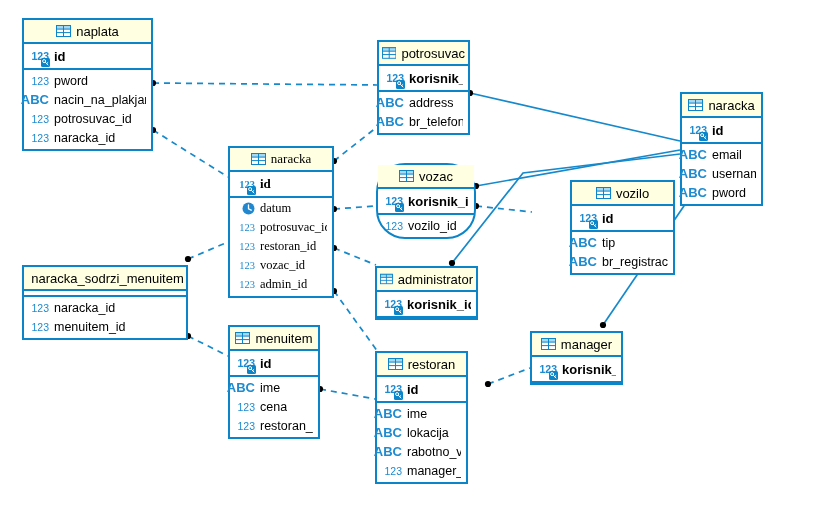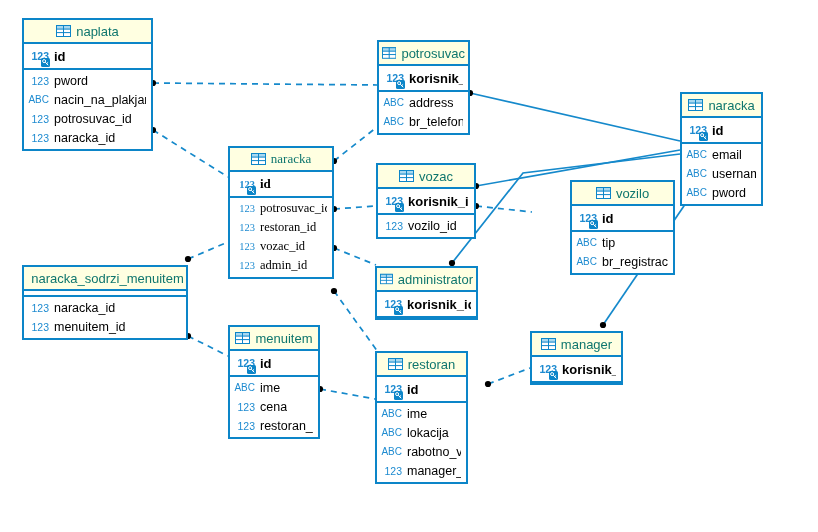--- a/index.html
+++ b/index.html
@@ -9,36 +9,36 @@
     font-family:"Liberation Sans", sans-serif;
   }
   #conn-svg{position:absolute;left:0;top:0;width:818px;height:532px;}
   .entity{
     position:absolute;box-sizing:border-box;background:#ffffff;
     border:2px solid #0c85c8;cursor:move;
   }
   .entity-header{
     height:22px;background:#ffffe1;border-bottom:2px solid #0c85c8;
     display:flex;align-items:center;justify-content:center;gap:5px;
-    font-size:13px;color:#0f766e;white-space:nowrap;overflow:hidden;padding:0 3px;
+    font-size:13px;color:#000000;white-space:nowrap;overflow:hidden;padding:0 3px;
   }
   .pk-section{border-bottom:2px solid #0c85c8;}
   .pk-section.empty{height:4px;}
   .col-row{
     height:19px;display:flex;align-items:center;gap:5px;
     padding:0 5px;font-size:12.5px;color:#000;white-space:nowrap;
   }
   .col-row.pk{height:24px;font-weight:bold;font-size:13px;}
   .cols-section{padding:1px 0 2px 0;}
   .type-icon{
     display:inline-flex;align-items:center;justify-content:flex-end;
     width:20px;flex:0 0 20px;position:relative;
   }
   .glyph-int{color:#1e8bd0;font-size:10.5px;letter-spacing:0;}
-  .glyph-txt{color:#1e8bd0;font-size:10px;font-weight:normal;}
+  .glyph-txt{color:#1e8bd0;font-size:13px;font-weight:bold;}
   .key-badge{position:absolute;right:-1px;bottom:-5px;line-height:0;}
   .col-name{overflow:hidden;}
 </style>
 </head>
 <body>
 
 <div id="er-canvas">
   <svg id="conn-svg" viewBox="0 0 818 532">
       <polyline points="153,83 377,85" fill="none" stroke="#1589cb" stroke-width="1.7" stroke-dasharray="6 5"></polyline>
       <circle cx="153" cy="83" r="3.1" fill="#000000"></circle>
@@ -223,20 +223,29 @@
                   <circle cx="3.1" cy="3.1" r="1.5" fill="none" stroke="#ffffff" stroke-width="1"></circle>
                   <path d="M4.2 4.2 L7.2 7.2 M5.7 5.7 L7.1 4.3" stroke="#ffffff" stroke-width="1"></path>
                 </svg></span>
             </span>
             <span class="col-name">id</span>
           </div>
         </div>
         <div class="cols-section">
           <div class="col-row">
             <span class="type-icon">
+              <svg width="13" height="13" viewBox="0 0 13 13">
+                <circle cx="6.5" cy="6.5" r="6" fill="#2188cf"></circle>
+                <path d="M6.5 3v3.8L9.2 8.2" stroke="#ffffff" stroke-width="1.3" fill="none" stroke-linecap="round"></path>
+              </svg>
+            </span>
+            <span class="col-name">datum</span>
+          </div>
+          <div class="col-row">
+            <span class="type-icon">
               <span class="glyph-int">123</span>
             </span>
             <span class="col-name">potrosuvac_id</span>
           </div>
           <div class="col-row">
             <span class="type-icon">
               <span class="glyph-int">123</span>
             </span>
             <span class="col-name">restoran_id</span>
           </div>
@@ -247,21 +256,21 @@
             <span class="col-name">vozac_id</span>
           </div>
           <div class="col-row">
             <span class="type-icon">
               <span class="glyph-int">123</span>
             </span>
             <span class="col-name">admin_id</span>
           </div>
         </div>
       </div>
-      <div class="entity" style="left: 376px; top: 163px; width: 100px;">
+      <div class="entity" style="left: 376px; top: 163px; width: 100px; border-radius: 29px;">
         <div class="entity-header">
           <svg width="15" height="12" viewBox="0 0 15 12">
             <rect x="0.5" y="0.5" width="14" height="11" fill="#ffffff" stroke="#0c85c8"></rect>
             <rect x="0.5" y="0.5" width="14" height="3.6" fill="#a8d8f0" stroke="#0c85c8"></rect>
             <line x1="7.5" y1="0.5" x2="7.5" y2="11.5" stroke="#0c85c8"></line>
             <line x1="0.5" y1="7.6" x2="14.5" y2="7.6" stroke="#0c85c8"></line>
           </svg>
           <span>vozac</span>
         </div>
         <div class="pk-section">

